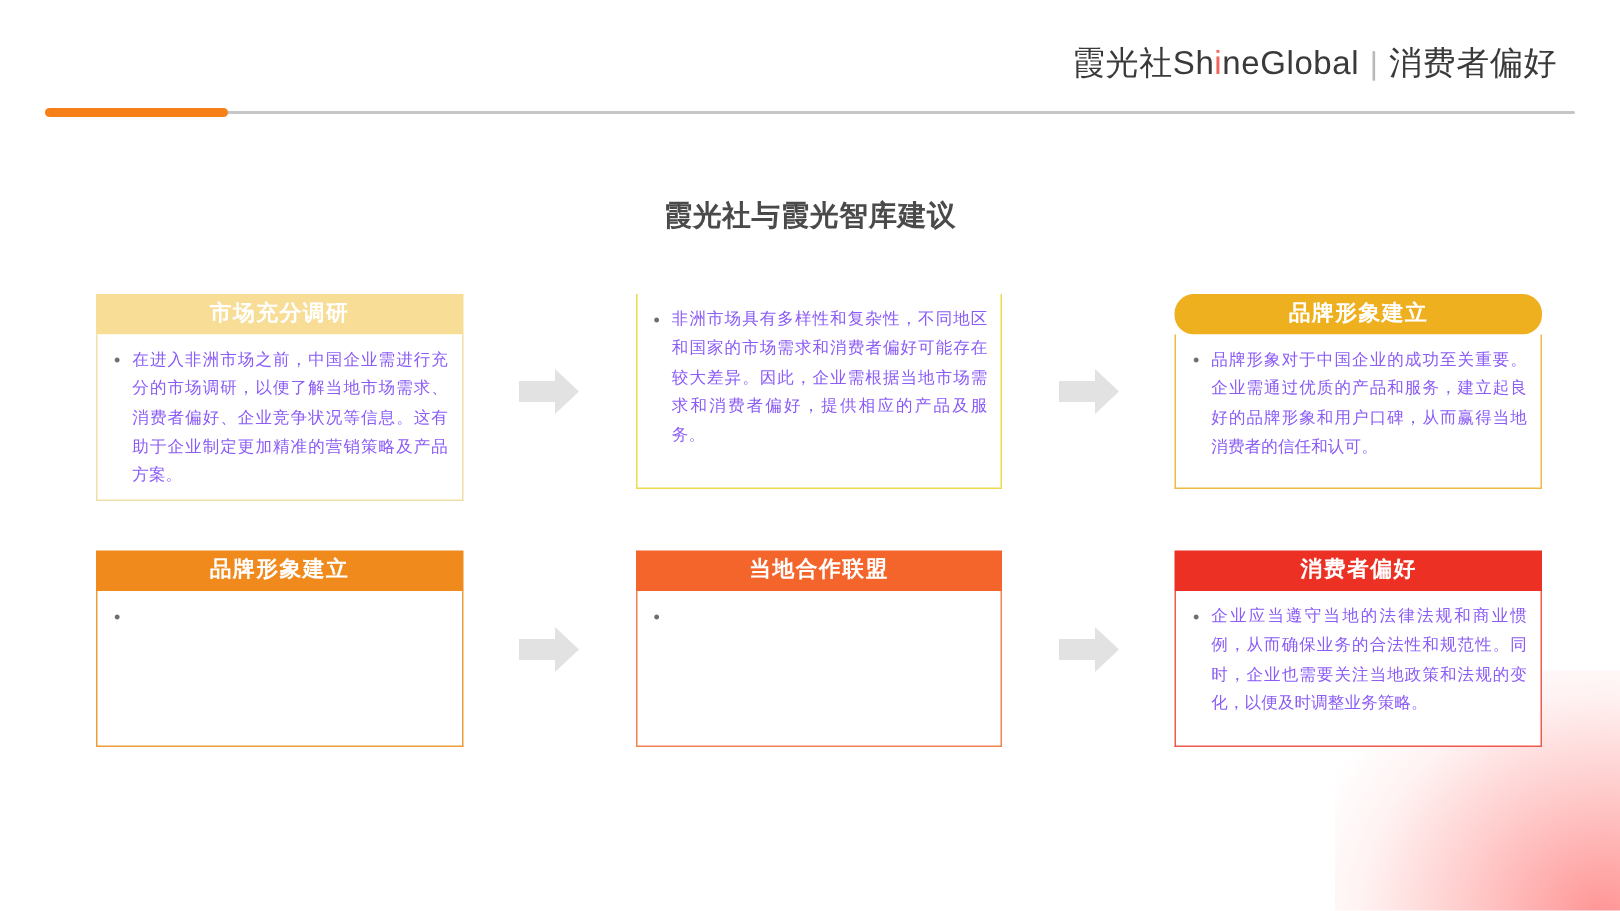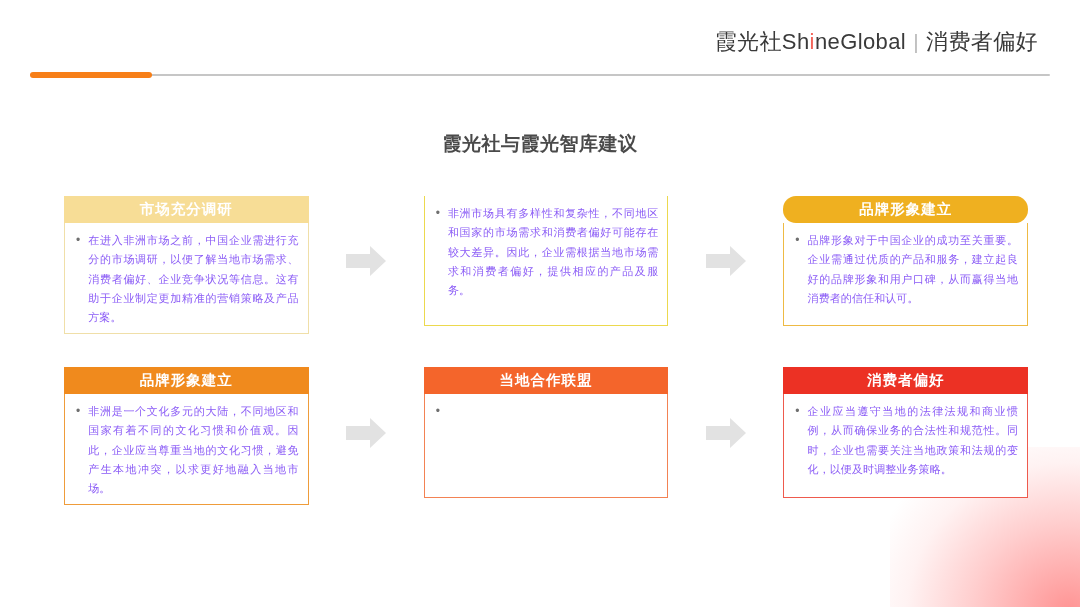--- a/index.html
+++ b/index.html
@@ -229,21 +229,20 @@
     </div>
 
   </div>
 
   <div class="row row-bottom">
 
     <div class="card c4">
       <div class="card-header">品牌形象建立</div>
       <div class="card-body">
         <span class="bullet">•</span>
-        <div class="card-text">非洲是一个文化多元的大陆，不同地区和国家有着不同的文化习惯和价值观。因此，企业应当尊重当地的文化习惯，避免产生本地冲突，以求更好地融入当地市场。</div>
       </div>
     </div>
 
     <div class="arrow">
       <svg width="40" height="32" viewBox="0 0 40 32" aria-hidden="true">
         <polygon points="0,9 24,9 24,1 40,16 24,31 24,23 0,23" fill="#e2e2e2"></polygon>
       </svg>
     </div>
 
     <div class="card c5">

